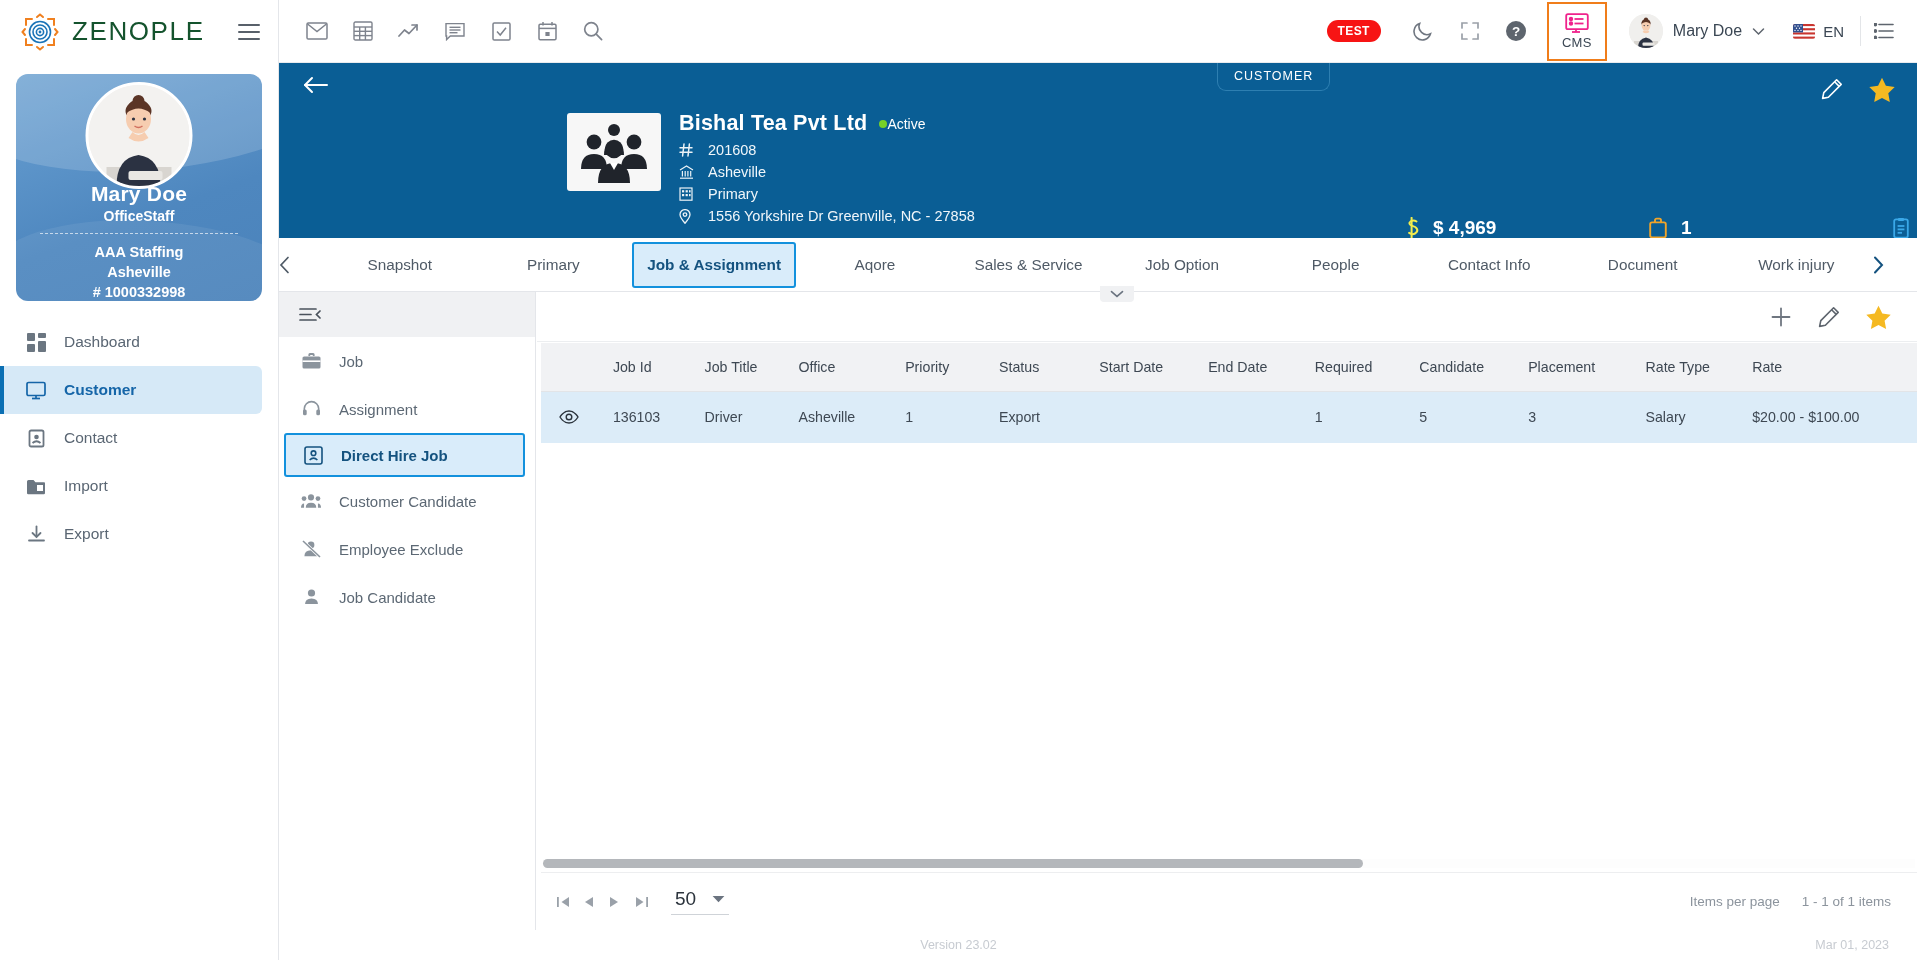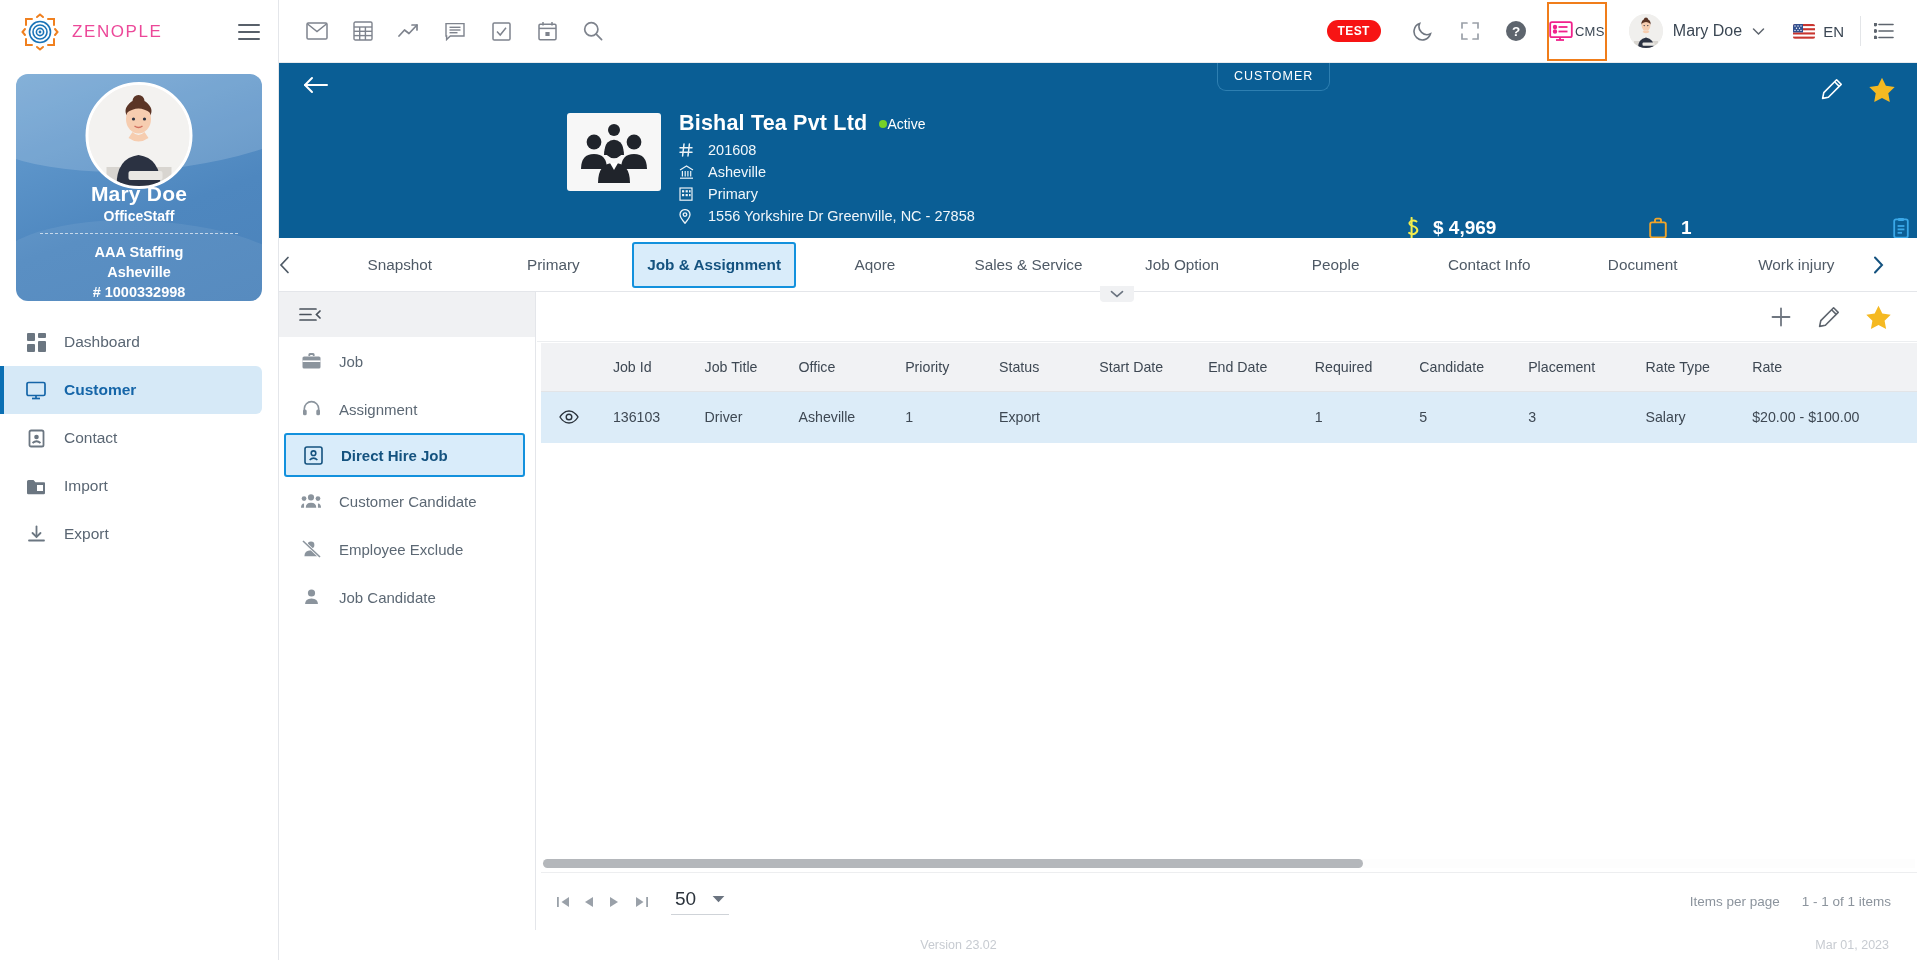--- a/index.html
+++ b/index.html
@@ -19,21 +19,21 @@
     background: #ffffff;
     border-right: 1px solid #e4e6ea;
     z-index: 30;
   }
   .brand-row {
     height: 63px; display: flex; align-items: center;
     padding: 0 18px 0 20px; gap: 12px;
   }
   .brand-logo { width: 40px; height: 40px; position: relative; flex: 0 0 auto; }
   .brand-name {
-    font-size: 17px; letter-spacing: 1.6px; color: #ec4899; font-weight: 400;
+    font-size: 26px; letter-spacing: 1.6px; color: #14532d; font-weight: 400;
   }
   .hamburger { margin-left: auto; width: 22px; cursor: pointer; }
   .hamburger span {
     display: block; height: 2px; background: #58606a; margin: 5px 0; border-radius: 1px;
   }
 
   .profile-card {
     margin: 11px 16px 0 16px;
     height: 227px;
     border-radius: 12px;
@@ -88,21 +88,21 @@
   .tb-icons { display: flex; align-items: center; gap: 22px; padding-left: 26px; }
   .tb-ic { width: 24px; height: 24px; cursor: pointer; display:flex; align-items:center; justify-content:center; }
   .tb-right { margin-left: auto; display: flex; align-items: center; gap: 0px; height: 100%; }
   .badge-test {
     background: #f71414; color: #fff; font-size: 12px; font-weight: 700;
     border-radius: 11px; padding: 4px 11px; letter-spacing: .4px; margin-right: 20px;
   }
   .tb-btn { width: 46px; display:flex; align-items:center; justify-content:center; cursor:pointer; }
   .cms-box {
     border: 2px solid #f07d1a; width: 60px; height: 59px; display: flex;
-    flex-direction: row; align-items: center; justify-content: center; gap: 2px;
+    flex-direction: column; align-items: center; justify-content: center; gap: 2px;
     margin: 0 8px; cursor: pointer;
   }
   .cms-box .cms-lbl { font-size: 13px; color: #3b4754; letter-spacing: .3px; }
   .user-chip { display:flex; align-items:center; gap:10px; padding: 0 6px 0 14px; cursor:pointer; }
   .user-av { width: 34px; height: 34px; border-radius: 50%; background: #efeeec; overflow:hidden; }
   .user-nm { font-size: 16px; color: #3b4754; }
   .lang { display:flex; align-items:center; gap:8px; padding: 0 16px 0 22px; cursor:pointer; }
   .flag { width: 22px; height: 15px; border-radius:2px; overflow:hidden; position:relative; background:#fff; }
   .lang span { font-size: 15px; color:#3b4754; }
   .tb-divider { width:1px; height: 30px; background:#e3e5e8; }

